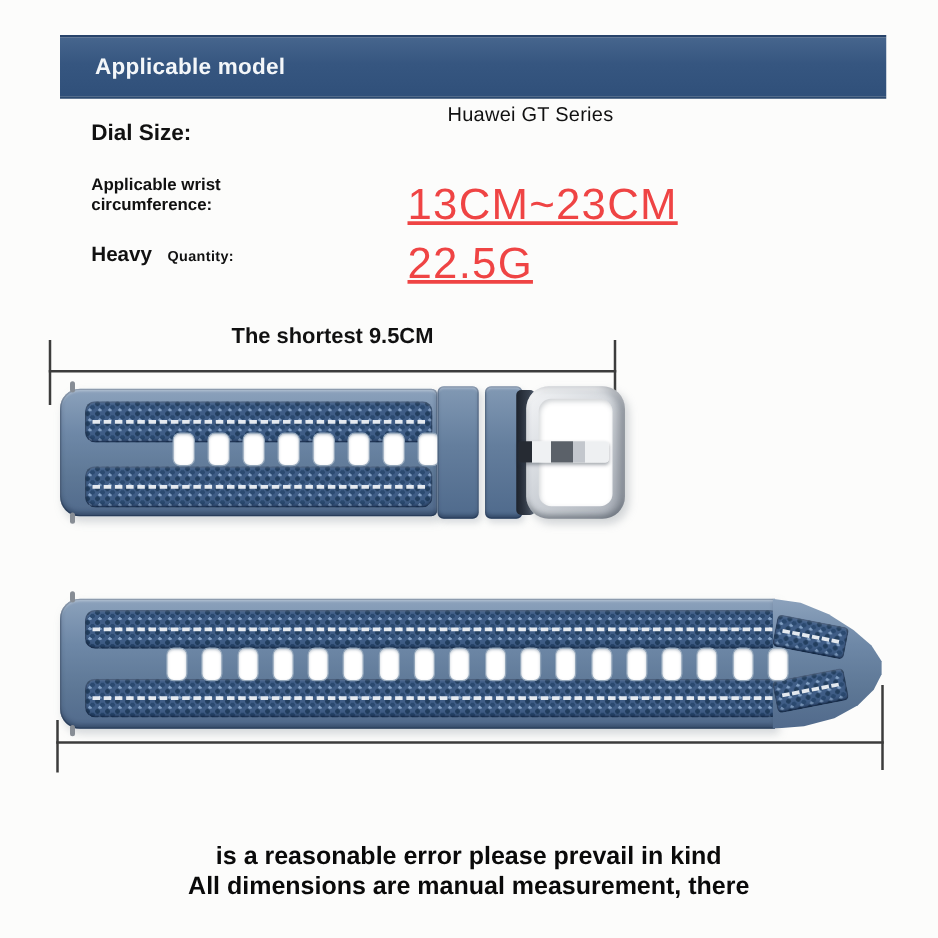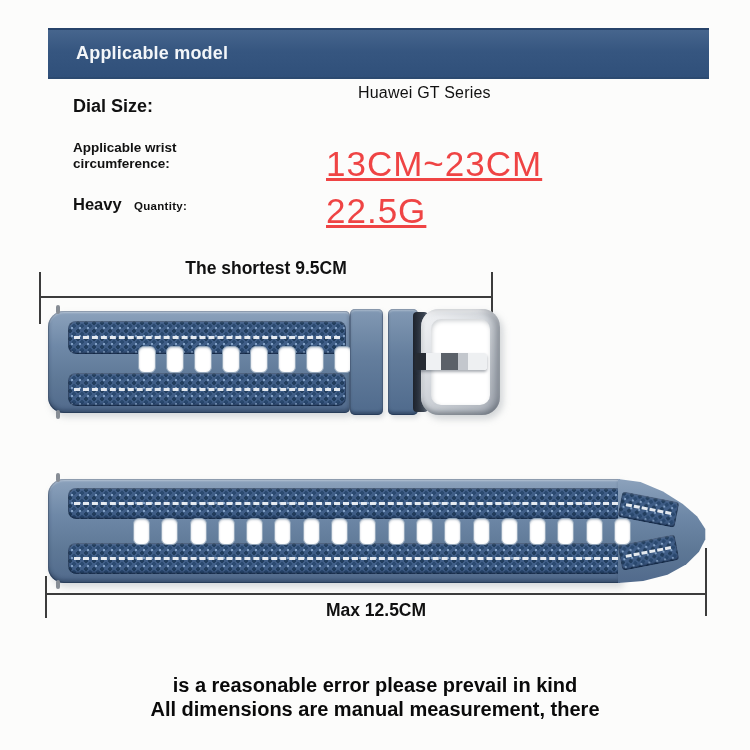--- a/index.html
+++ b/index.html
@@ -201,19 +201,18 @@
       <div class="hole"></div>
       <div class="hole"></div>
       <div class="hole"></div>
     </div>
 </div>
 
 <div class="abs dim2">
   <div class="hline dim-line"></div>
   <div class="tick-l dim-line"></div>
   <div class="tick-r dim-line"></div>
-  <div class="dim-label">Max 12.5CM</div>
 </div>
 
 <div class="abs disclaimer">
   <div>is a reasonable error please prevail in kind</div>
   <div>All dimensions are manual measurement, there</div>
 </div>
 
 </body></html>

